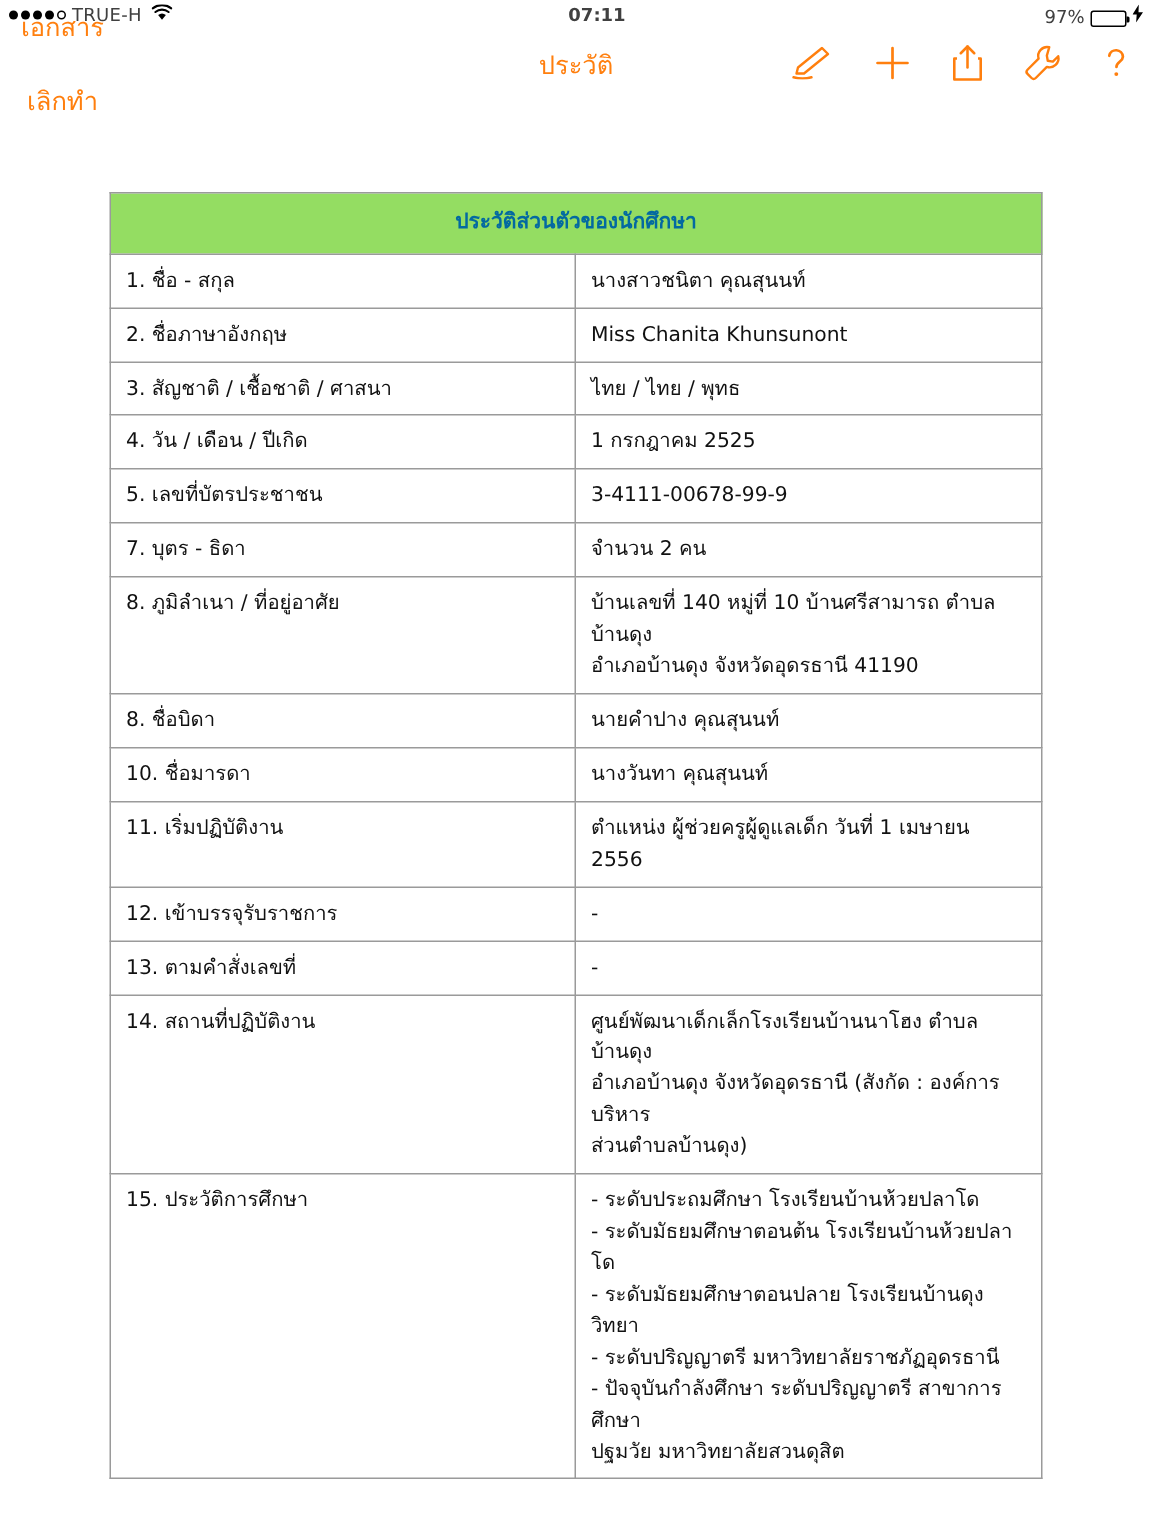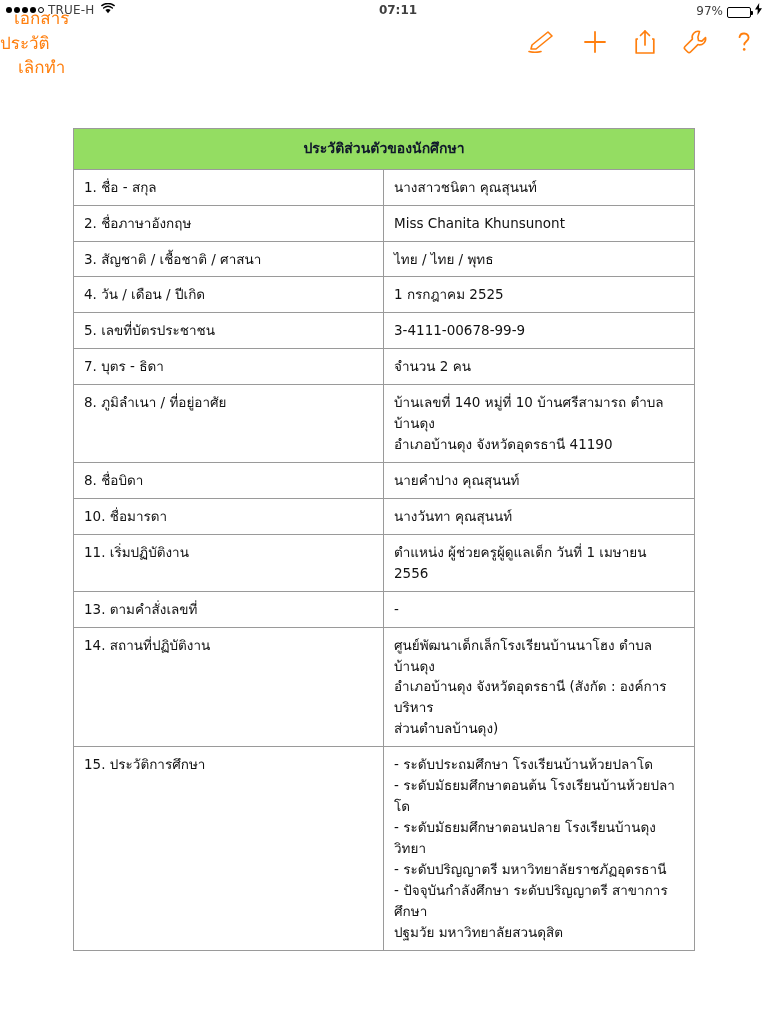--- a/index.html
+++ b/index.html
@@ -113,20 +113,21 @@
   }
   .nav-btn {
     color: #ff7f0e;
     font-size: 17px;
     white-space: nowrap;
     cursor: pointer;
   }
   .nav-title {
     position: absolute;
     left: 0; right: 0;
+    text-align: center;
     color: #ff7f0e;
     font-size: 17px;
     pointer-events: none;
   }
   .nav-right {
     margin-left: auto;
     display: flex;
     align-items: center;
     gap: 26px;
     z-index: 2;
@@ -157,21 +158,21 @@
     padding: 7px 10px;
     vertical-align: top;
     font-size: 13.5px;
     line-height: 1.55;
     color: #111;
   }
   .header-row td {
     background: #94dd62;
     text-align: center;
     font-weight: bold;
-    color: #0f172a;
+    color: #0369a1;
     font-size: 14px;
     padding: 9px 10px;
   }
   .label-cell {
     width: 310px;
     color: #4a3fd6;
   }
   .value-cell {
     color: #111;
   }
@@ -316,20 +317,26 @@
             <span class="line">นางวันทา คุณสุนนท์</span>
           </td>
         </tr>
         <tr>
           <td class="label-cell">11. เริ่มปฏิบัติงาน</td>
           <td class="value-cell">
             <span class="line">ตำแหน่ง ผู้ช่วยครูผู้ดูแลเด็ก วันที่ 1 เมษายน 2556</span>
           </td>
         </tr>
         <tr>
+          <td class="label-cell">12. เข้าบรรจุรับราชการ</td>
+          <td class="value-cell">
+            <span class="line">-</span>
+          </td>
+        </tr>
+        <tr>
           <td class="label-cell">13. ตามคำสั่งเลขที่</td>
           <td class="value-cell">
             <span class="line">-</span>
           </td>
         </tr>
         <tr>
           <td class="label-cell">14. สถานที่ปฏิบัติงาน</td>
           <td class="value-cell">
             <span class="line">ศูนย์พัฒนาเด็กเล็กโรงเรียนบ้านนาโฮง ตำบลบ้านดุง</span>
             <span class="line">อำเภอบ้านดุง จังหวัดอุดรธานี (สังกัด : องค์การบริหาร</span>

